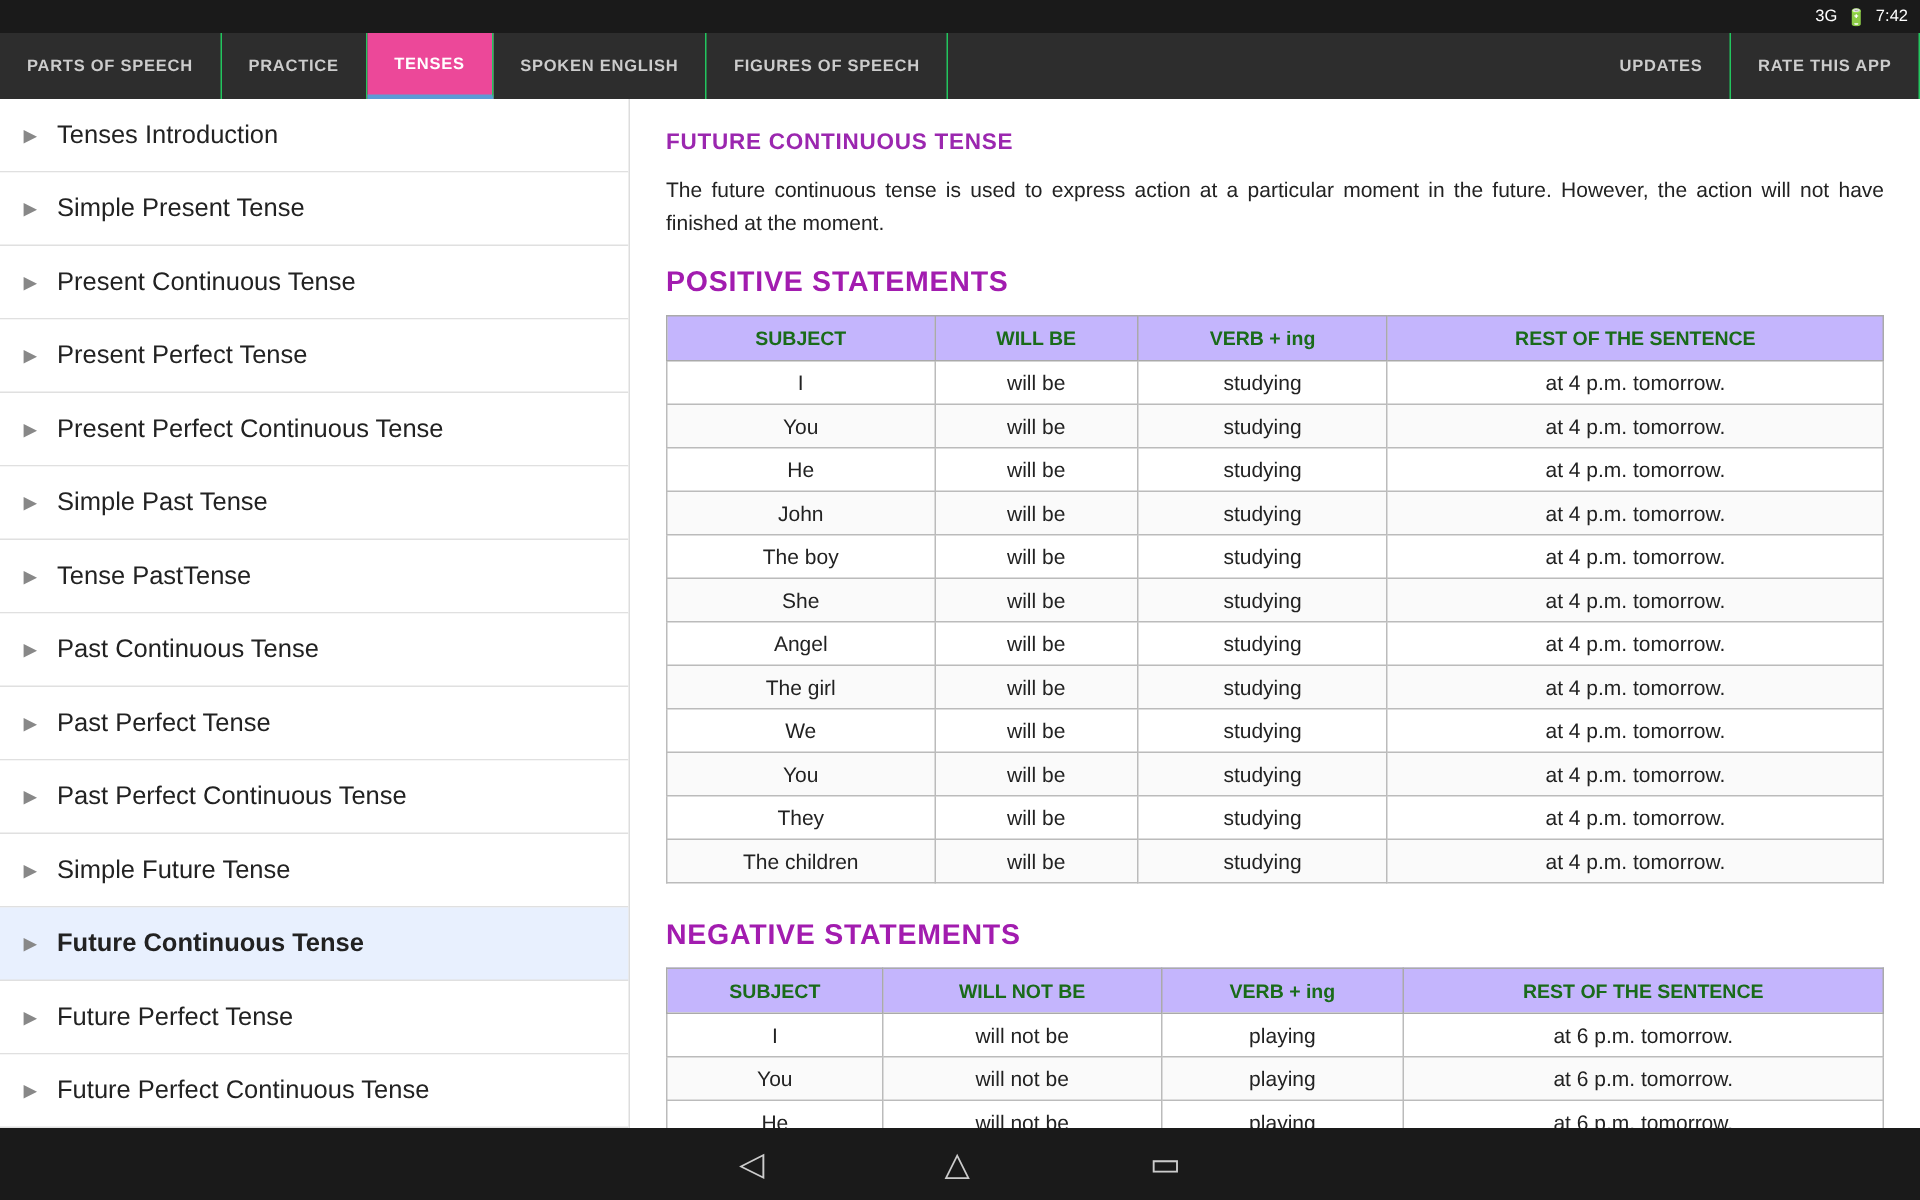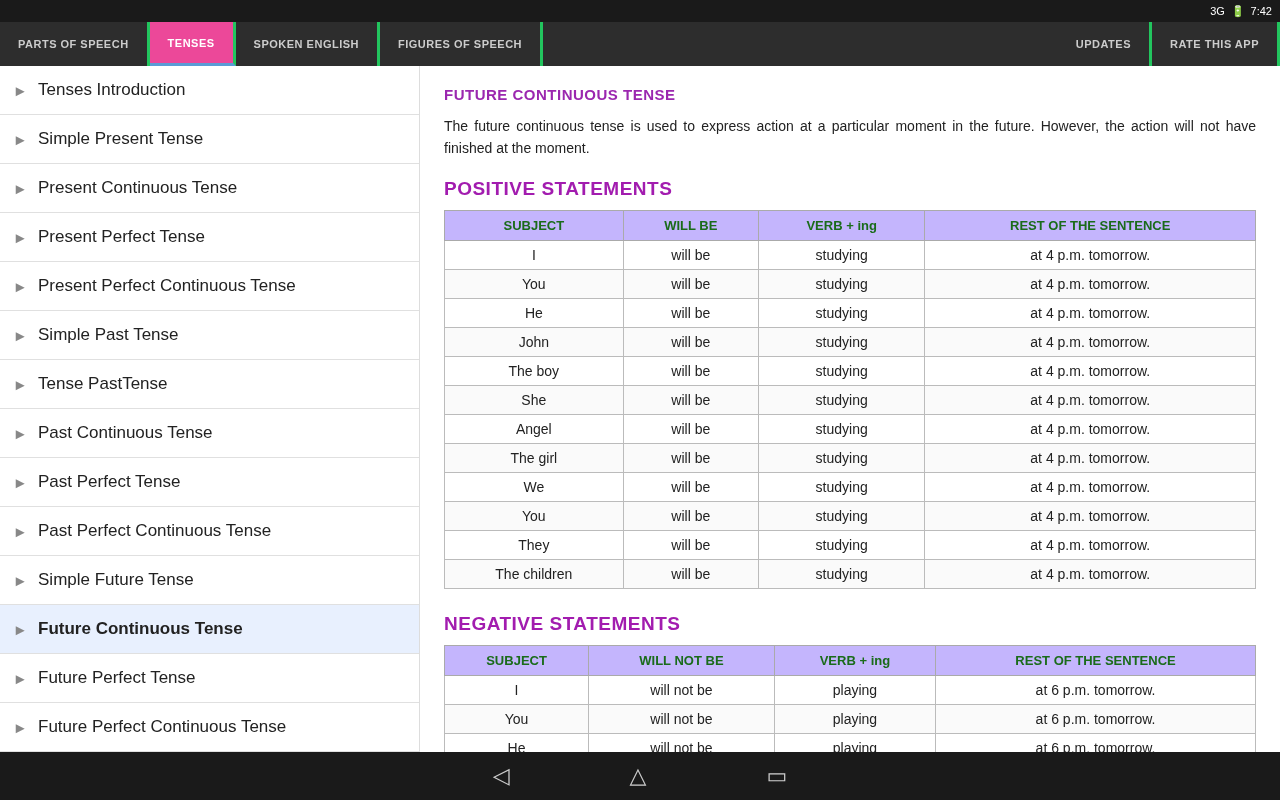--- a/index.html
+++ b/index.html
@@ -27,21 +27,21 @@
     }
     .nav-item {
       color: #ccc;
       font-size: 11px;
       font-weight: bold;
       letter-spacing: 0.5px;
       padding: 0 18px;
       display: flex;
       align-items: center;
       cursor: pointer;
-      border-right: 3px solid #22c55e;
+      border-right: 1px solid #22c55e;
       text-transform: uppercase;
       white-space: nowrap;
     }
     .nav-item.active {
       color: #fff;
       border-bottom: 3px solid #5b9bd5;
       background: #ec4899;
     }
     .nav-spacer { flex: 1; }
     .nav-right {
@@ -160,20 +160,21 @@
 
 <div id="status-bar">
   <span>3G</span>
   <span>🔋</span>
   <span>7:42</span>
 </div>
 
 <div id="nav-bar">
 
   <div class="nav-item">PARTS OF SPEECH</div>
+    <div class="nav-item">PRACTICE</div>
     <div class="nav-item active">TENSES</div>
     <div class="nav-item">SPOKEN ENGLISH</div>
     <div class="nav-item">FIGURES OF SPEECH</div>
     <div class="nav-spacer"></div>
   <div class="nav-right" id="nav-right">
       <div class="nav-item">UPDATES</div>
       <div class="nav-item">RATE THIS APP</div>
     </div>
 </div>
 

